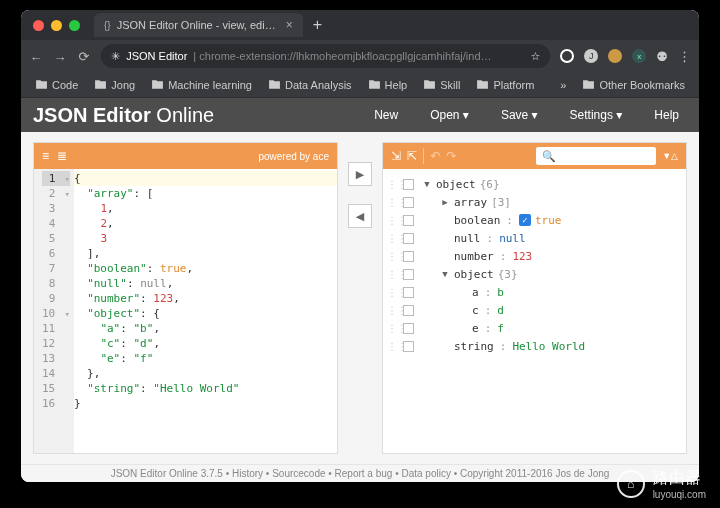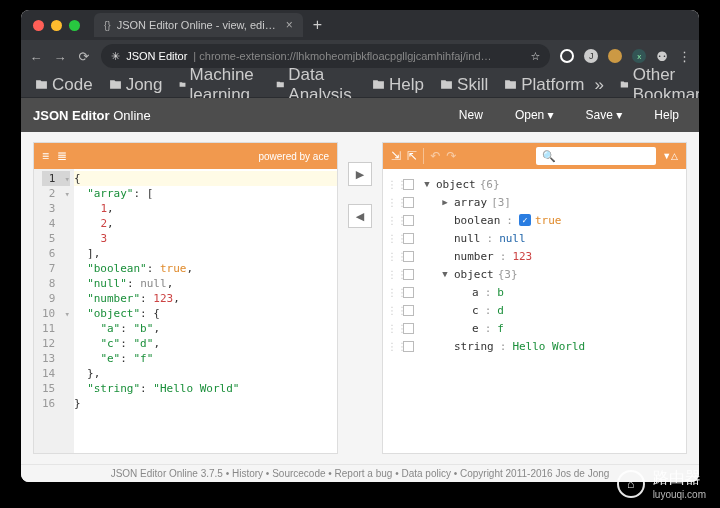--- a/index.html
+++ b/index.html
@@ -10,26 +10,26 @@
   .dot { width: 11px; height: 11px; border-radius: 50%; }
   .tab { background: #3a3c40; height: 24px; margin-left: 14px; padding: 0 10px; display: flex; align-items: center; color: #ccc; font-size: 11px; border-radius: 6px 6px 0 0; gap: 6px; }
   .tab .favicon { font-size: 10px; color: #aaa; }
   .tab .x { color: #aaa; font-size: 12px; margin-left: 4px; }
   .addtab { color: #ccc; font-size: 16px; margin-left: 10px; }
   .addrbar { background: #383a3e; height: 32px; display: flex; align-items: center; padding: 0 8px; gap: 10px; color: #bbb; font-size: 13px; }
   .addr-field { flex: 1; background: #2a2c30; border-radius: 14px; height: 24px; display: flex; align-items: center; padding: 0 10px; font-size: 11px; color: #ddd; gap: 6px; overflow: hidden; white-space: nowrap; }
   .addr-field .dim { color: #888; }
   .iconbtn { width: 14px; height: 14px; display: inline-flex; align-items: center; justify-content: center; }
   .ext-icons { display: flex; gap: 10px; align-items: center; }
-  .bmbar { background: #383a3e; height: 26px; display: flex; align-items: center; padding: 0 8px; gap: 4px; color: #ccc; font-size: 17px; border-bottom: 1px solid #2a2c30; }
+  .bmbar { background: #383a3e; height: 26px; display: flex; align-items: center; padding: 0 8px; gap: 4px; color: #ccc; font-size: 11px; border-bottom: 1px solid #2a2c30; }
   .bm { display: flex; align-items: center; gap: 4px; padding: 0 6px; }
   .bm svg { width: 13px; height: 13px; }
   .bm-right { margin-left: auto; display: flex; align-items: center; gap: 10px; }
   .appbar { background: #4d4d4d; height: 34px; display: flex; align-items: center; padding: 0 12px; color: #fff; }
-  .logo { font-size: 13px; font-weight: 300; }
+  .logo { font-size: 20px; font-weight: 300; }
   .logo b { font-weight: 600; }
   .menu { margin-left: auto; display: flex; gap: 16px; font-size: 12px; }
   .menu-item { padding: 4px 8px; cursor: default; }
   .content { flex: 1; background: #f5f5f5; padding: 10px 12px; display: flex; gap: 10px; }
   .panel { flex: 1; background: #fff; border: 1px solid #ddd; display: flex; flex-direction: column; }
   .panel-toolbar { background: #f1994e; height: 26px; display: flex; align-items: center; padding: 0 8px; gap: 8px; }
   .toolbar-right { margin-left: auto; color: #fff; font-size: 10px; }
   .tb-icon { color: #fff; font-size: 12px; }
   .code-area { flex: 1; display: flex; font-family: Menlo, Consolas, monospace; font-size: 11px; background: #fff; position: relative; }
   .gutter { background: #f0f0f0; color: #999; text-align: right; padding: 2px 4px 2px 8px; user-select: none; }
@@ -161,20 +161,21 @@
     </div>
 
   <div class="appbar">
     <div class="logo">
       <b>JSON Editor</b><span> Online</span>
     </div>
     <div class="menu" id="appmenu">
         <div class="menu-item">New</div>
         <div class="menu-item">Open ▾</div>
         <div class="menu-item">Save ▾</div>
+        <div class="menu-item">Settings ▾</div>
         <div class="menu-item">Help</div>
       </div>
   </div>
 
   <div class="content">
 
     <div class="panel">
       <div class="panel-toolbar">
         <span class="tb-icon">≡</span>
         <span class="tb-icon">≣</span>

